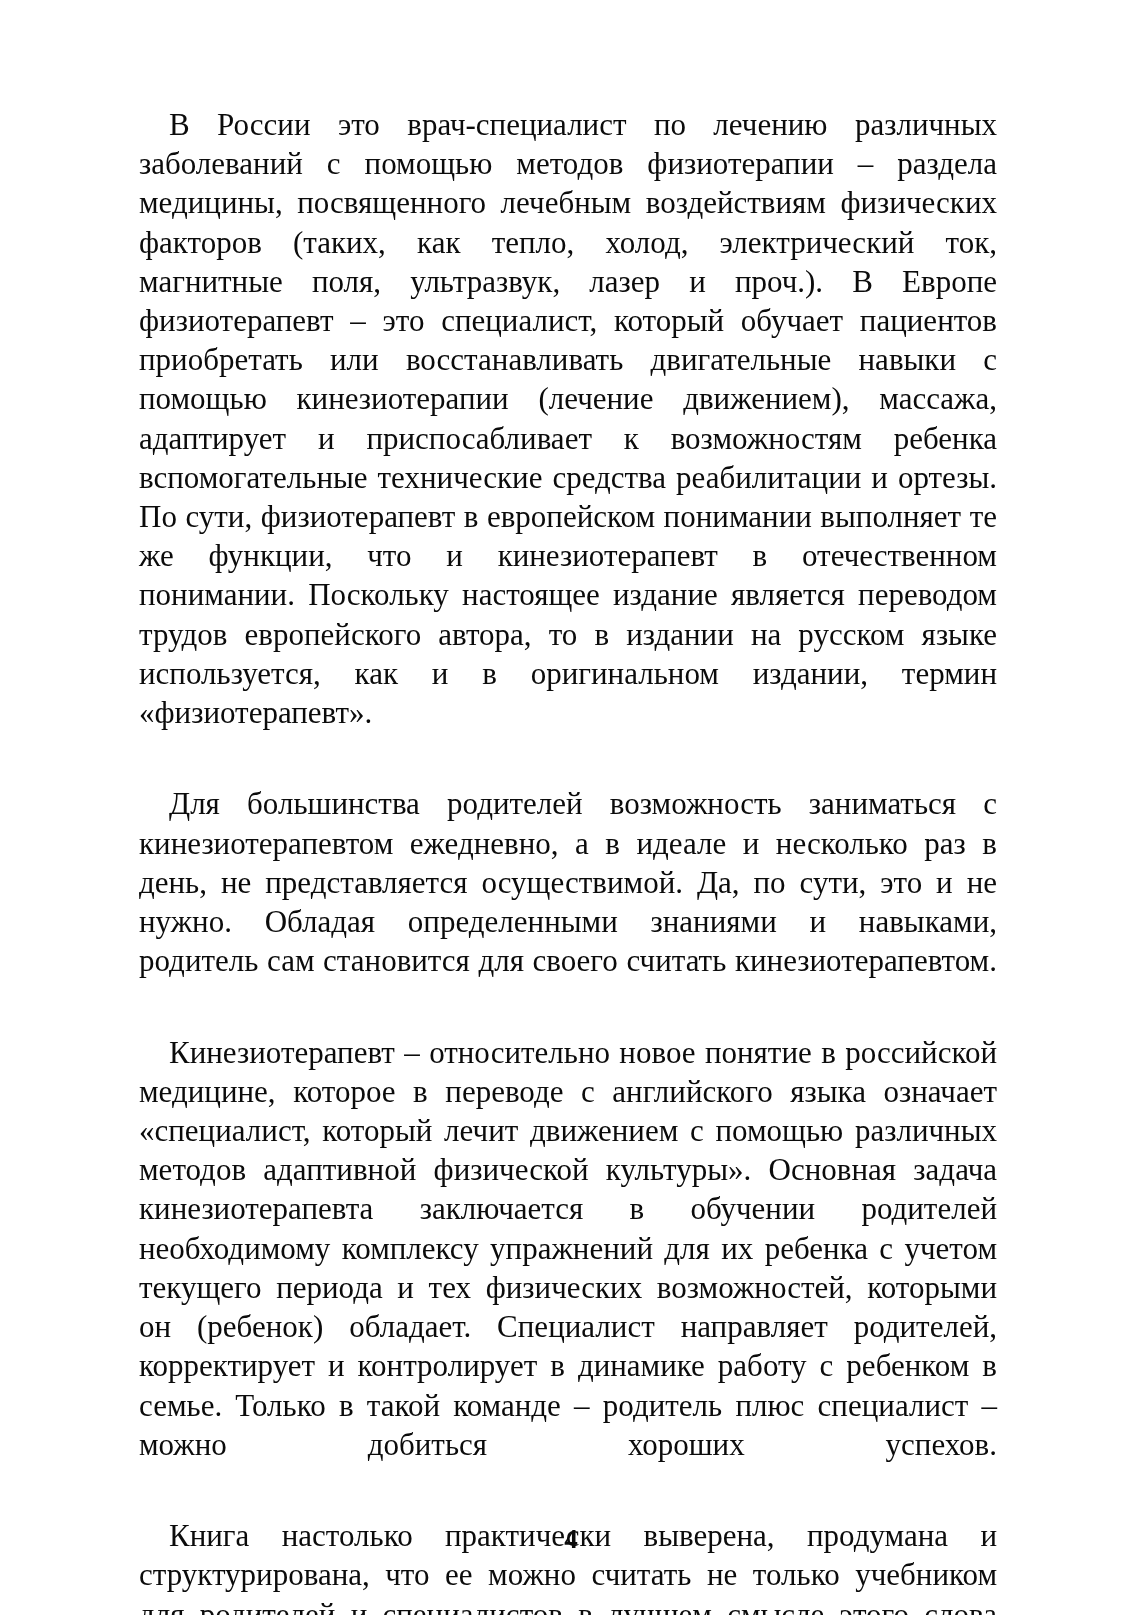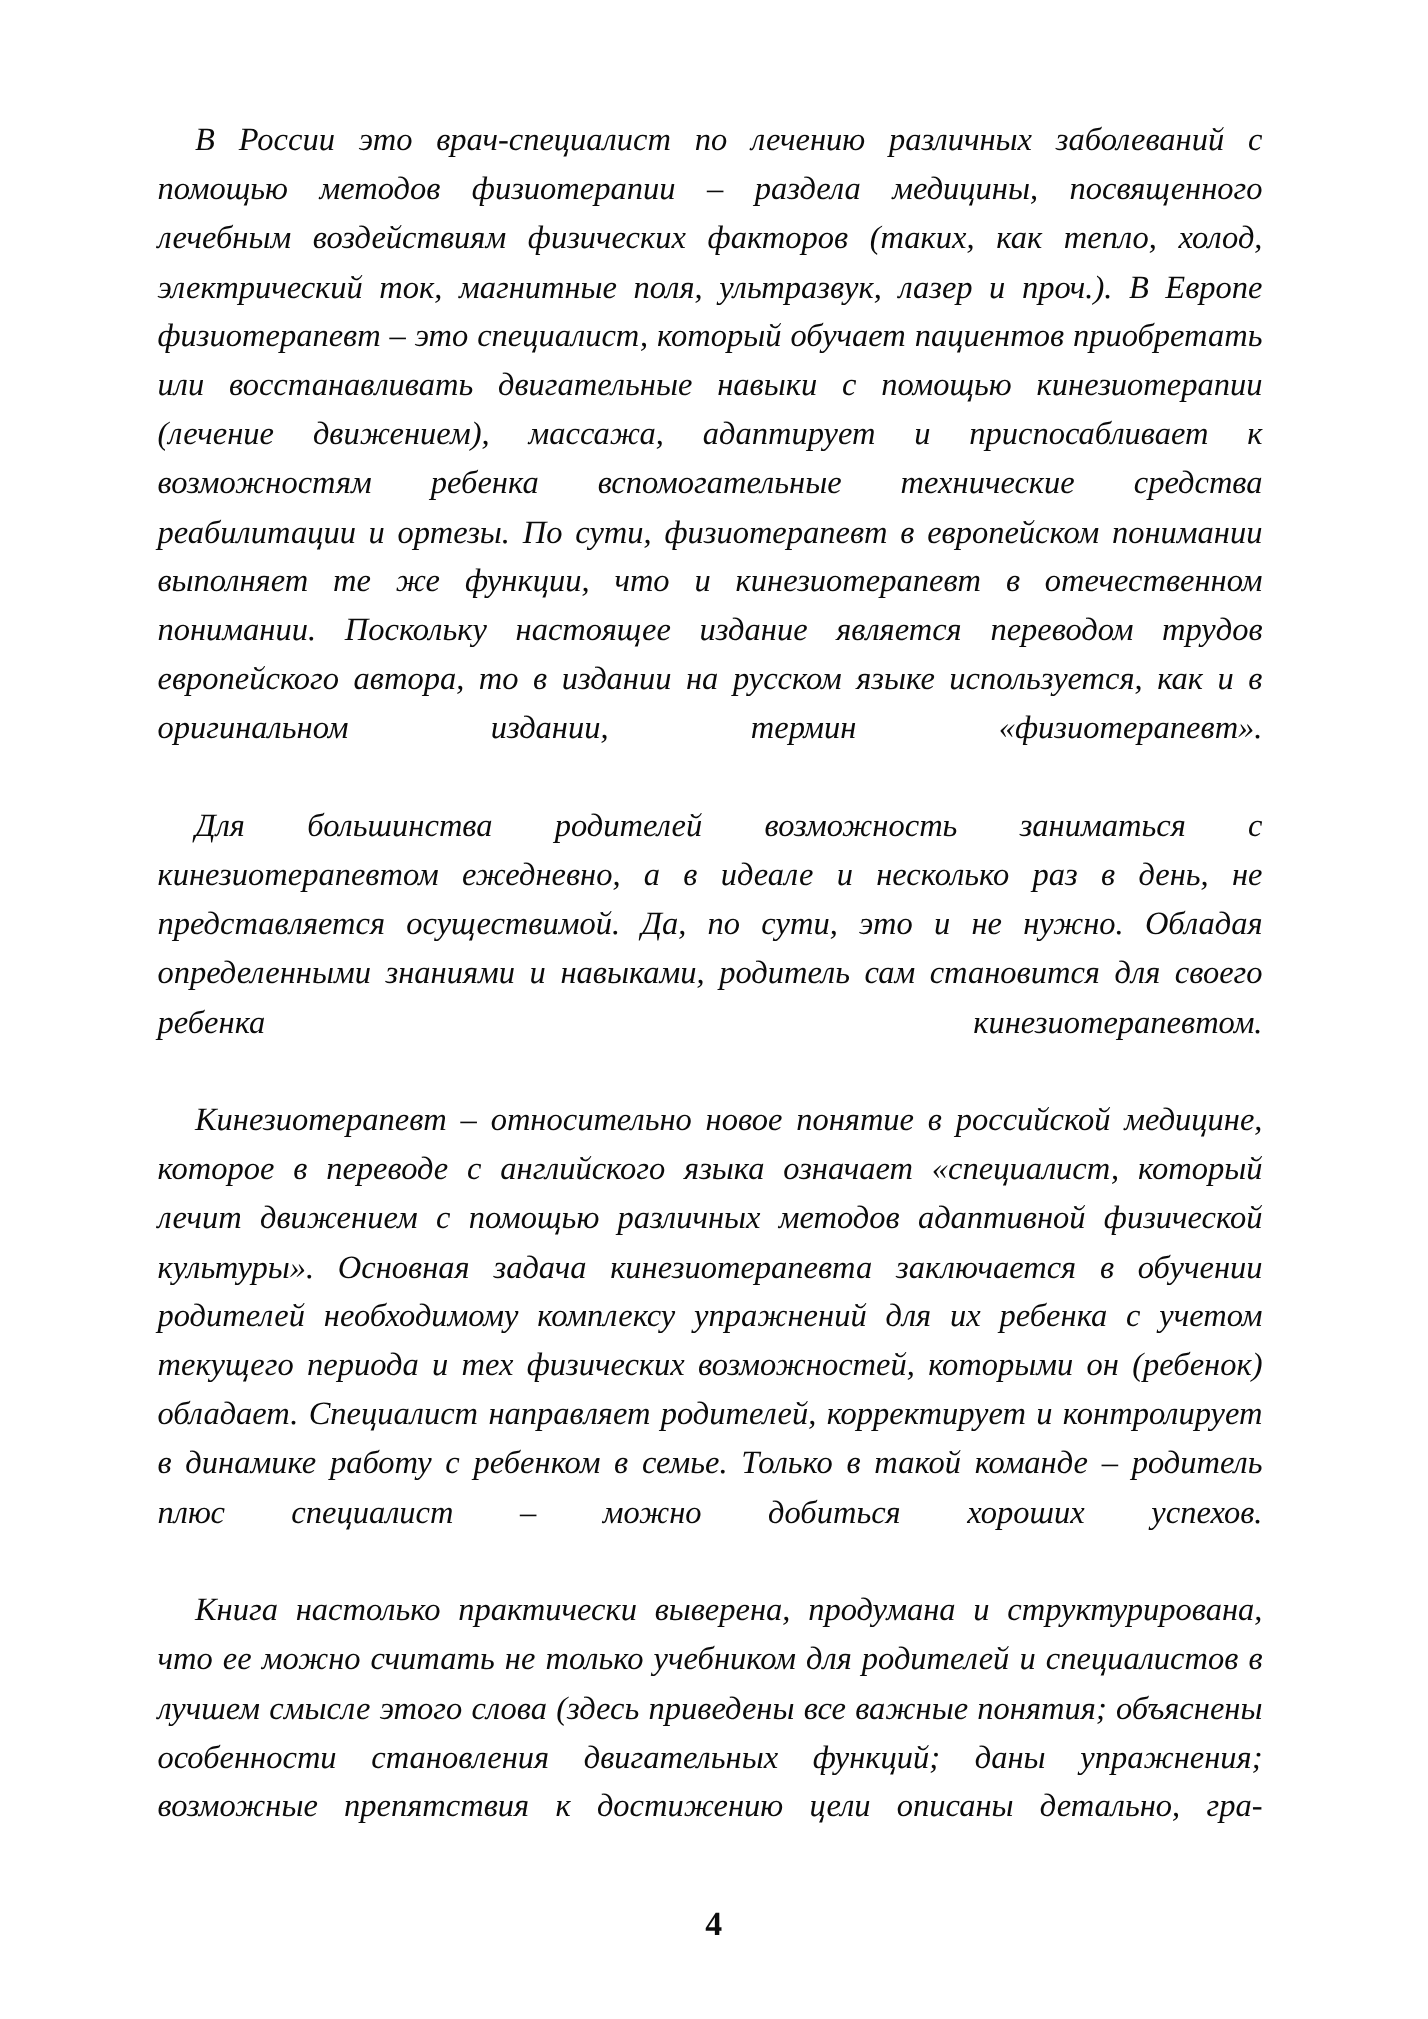--- a/index.html
+++ b/index.html
@@ -19,32 +19,31 @@
   }
 
   .text-block {
     position: absolute;
     left: 126px;
     top: 92px;
     width: 884px;
   }
 
   .para {
-    margin: 0;
+    margin: 13px;
     font-family: "Liberation Serif", "DejaVu Serif", serif;
-    font-size: 26px;
+    font-size: 31px;
     line-height: 39.2px;
     color: #0b0b0b;
     text-align: justify;
     text-justify: inter-word;
     text-indent: 30px;
     hyphens: manual;
     -webkit-hyphens: manual;
     word-spacing: 0.02em;
-    font-style: italic;
   }
 
   
   .para:after {
     content: "";
     display: inline-block;
     width: 100%;
   }
 
   .page-number {
@@ -59,20 +58,20 @@
     color: #0b0b0b;
   }
 </style>
 </head>
 <body>
 
 <div class="page">
 
   <div class="text-block">
     <p class="para">В России это врач-специалист по лечению различных заболеваний с помощью методов физиотерапии – раздела медицины, посвященного лечебным воздействиям физических факторов (таких, как тепло, холод, электрический ток, магнитные поля, ультразвук, лазер и проч.). В Европе физиотерапевт – это специалист, который обучает пациентов приобретать или восстанавливать двигательные навыки с помощью кинезиотерапии (лечение движением), массажа, адаптирует и приспосабливает к возможностям ребенка вспомогательные технические средства реабилитации и ортезы. По сути, физиотерапевт в европейском понимании выполняет те же функции, что и кинезиотерапевт в отечественном понимании. Поскольку настоящее издание является переводом трудов европейского автора, то в издании на русском языке используется, как и в оригинальном издании, термин «физиотерапевт».</p>
-    <p class="para">Для большинства родителей возможность заниматься с кинезиотерапевтом ежедневно, а в идеале и несколько раз в день, не представляется осуществимой. Да, по сути, это и не нужно. Обладая определенными знаниями и навыками, родитель сам становится для своего ребенка кинезиотерапевтом.</p>
+    <p class="para">Для большинства родителей возможность заниматься с кинезиотерапевтом ежедневно, а в идеале и несколько раз в день, не представляется осуществимой. Да, по сути, это и не нужно. Обладая определенными знаниями и навыками, родитель сам становится для своего считать кинезиотерапевтом.</p>
     <p class="para">Кинезиотерапевт – относительно новое понятие в российской медицине, которое в переводе с английского языка означает «специалист, который лечит движением с помощью различных методов адаптивной физической культуры». Основная задача кинезиотерапевта заключается в обучении родителей необходимому комплексу упражнений для их ребенка с учетом текущего периода и тех физических возможностей, которыми он (ребенок) обладает. Специалист направляет родителей, корректирует и контролирует в динамике работу с ребенком в семье. Только в такой команде – родитель плюс специалист – можно добиться хороших успехов.</p>
     <p class="para">Книга настолько практически выверена, продумана и структурирована, что ее можно считать не только учебником для родителей и специалистов в лучшем смысле этого слова (здесь приведены все важные понятия; объяснены особенности становления двигательных функций; даны упражнения; возможные препятствия к достижению цели описаны детально, гра-</p>
   </div>
 
   <div class="page-number">4</div>
 
 </div>
 
 </body></html>

